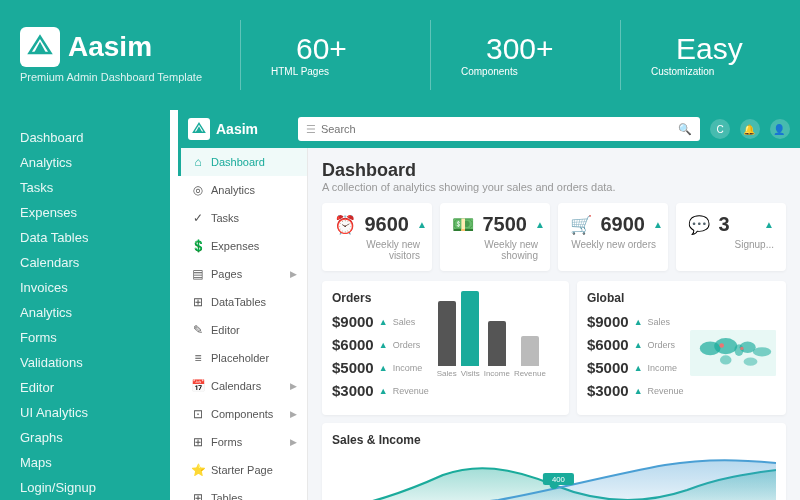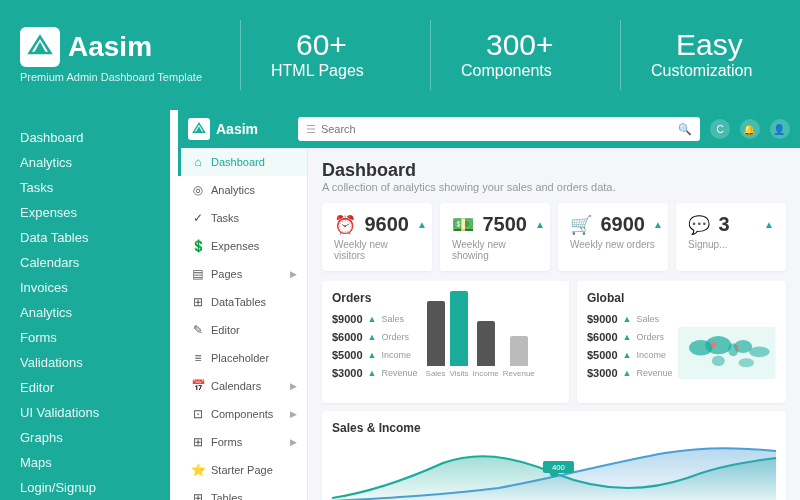--- a/index.html
+++ b/index.html
@@ -57,21 +57,21 @@
       color: white;
       flex: 1;
     }
     .feature-num {
       font-size: 30px;
       font-weight: normal;
       line-height: 1;
       margin-left: 25px;
     }
     .feature-label {
-      font-size: 16px;
+      font-size: 10px;
       margin-top: 2px;
     }
 
     
     .main-layout {
       display: flex;
       height: 390px;
       gap: 8px;
     }
 
@@ -250,20 +250,21 @@
     }
     .stat-trend {
       margin-left: auto;
       font-size: 10px;
       color: #1aab9b;
     }
     .stat-label {
       font-size: 10px;
       color: #999;
       margin-top: 3px;
+      text-align: right;
     }
 
     
     .bottom-panels {
       display: flex;
       gap: 8px;
     }
     .orders-panel {
       background: white;
       border-radius: 4px;
@@ -291,21 +292,21 @@
     .orders-legend {
       flex-shrink: 0;
     }
     .legend-item {
       display: flex;
       align-items: center;
       gap: 5px;
       margin-bottom: 6px;
     }
     .legend-val {
-      font-size: 11px;
+      font-size: 15px;
       font-weight: bold;
       color: #333;
     }
     .legend-trend {
       font-size: 9px;
       color: #1aab9b;
     }
     .legend-label {
       font-size: 9px;
       color: #999;
@@ -404,21 +405,21 @@
     <a>Analytics</a>
     <a>Tasks</a>
     <a>Expenses</a>
     <a>Data Tables</a>
     <a>Calendars</a>
     <a>Invoices</a>
     <a>Analytics</a>
     <a>Forms</a>
     <a>Validations</a>
     <a>Editor</a>
-    <a>UI Validations</a>
+    <a>UI Analytics</a>
     <a>Graphs</a>
     <a>Maps</a>
     <a>Login/Signup</a>
 
   </div>
 
   <div class="inner-content">
 
     <div class="inner-nav">
       <div class="inner-brand">

